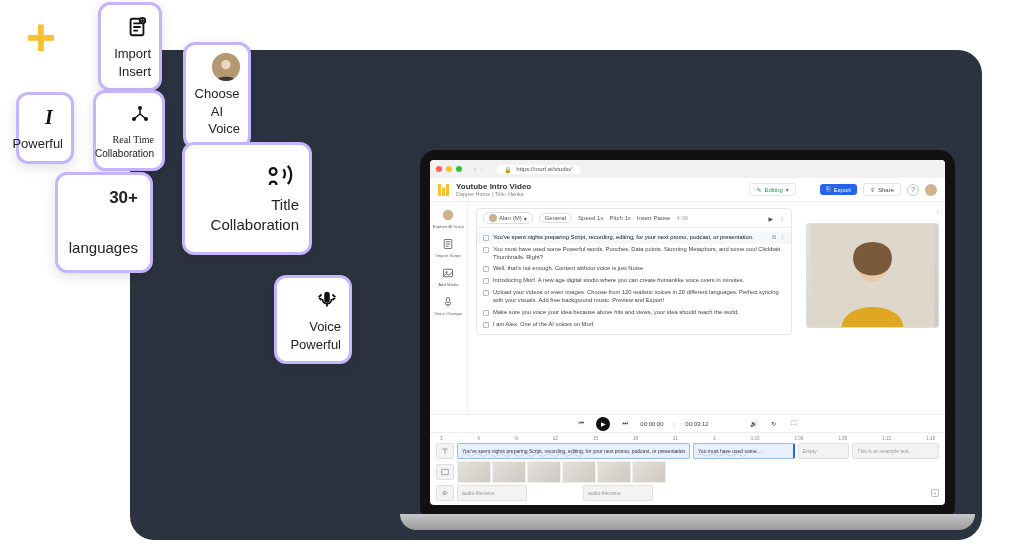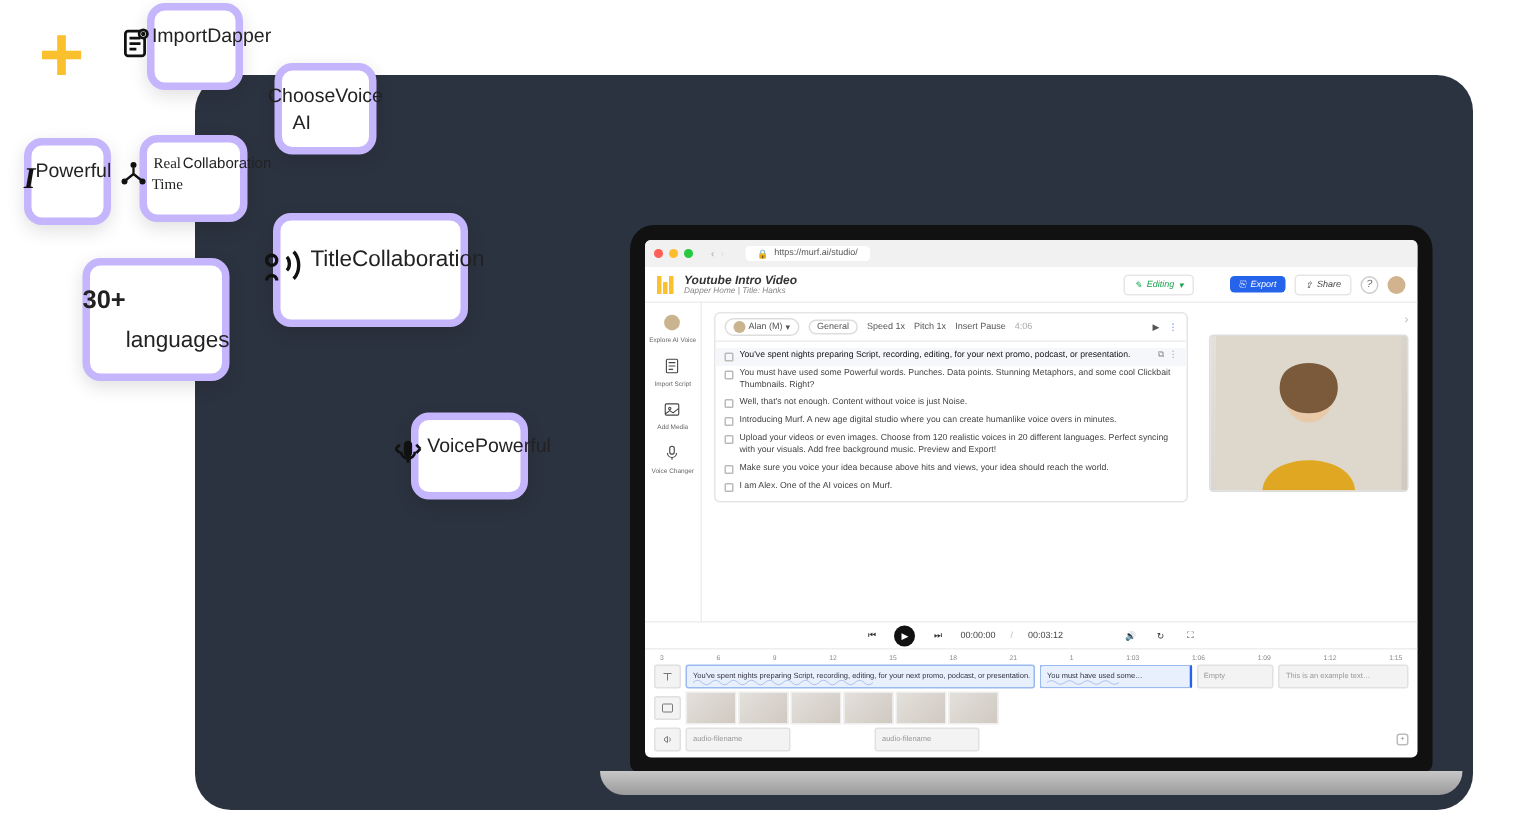--- a/index.html
+++ b/index.html
@@ -14,25 +14,25 @@
 .dark-bg {
   position: absolute;
   top: 50px; left: 130px; right: 40px; bottom: 20px;
   background: #2c3340;
   border-radius: 24px;
 }
 
 .card {
   position: absolute;
   background: #fff;
-  border: 5px solid #c4b5fd;
+  border: 3px solid #c4b5fd;
   border-radius: 12px;
   display: flex;
-  flex-direction: row;
-  align-items: flex-start;
+  flex-direction: column;
+  align-items: flex-end;
   justify-content: center;
   padding: 8px;
   box-shadow: 0 4px 12px rgba(0,0,0,0.12);
   text-align: center;
   font-size: 13px;
   color: #222;
   line-height: 1.35;
 }
 .card .cicon { width: 28px; height: 28px; display:flex; align-items:center; justify-content:center; color:#111; margin-bottom:4px; }
 .plus-mark {
@@ -65,21 +65,21 @@
 }
 
 .browser-bar {
   height:18px; background:#f1f1f1; display:flex; align-items:center; padding:0 6px; gap:4px;
 }
 .dot { width:6px;height:6px;border-radius:50%; }
 .addr { margin-left:10px; background:#fff; border-radius:3px; padding:1px 8px; display:flex; align-items:center; gap:4px; color:#2a9d4a; font-size:6px; }
 .addr .url { color:#555; }
 
 .app-header {
-  height:24px; border-bottom:1px solid #eee; display:flex; align-items:center; padding:0 8px; gap:6px;font-style:italic;
+  height:24px; border-bottom:1px solid #eee; display:flex; align-items:center; padding:0 8px; gap:6px;
 }
 .logo-m { width:12px; height:12px; display:flex; gap:1px; }
 .logo-m span { width:3px; background:#fbc02d; }
 .title { font-weight:700; font-size:8px; }
 .crumbs { font-size:5.5px; color:#888; }
 .spacer { flex:1; }
 .pill { display:flex; align-items:center; gap:3px; padding:2px 6px; border-radius:3px; font-size:6px; }
 .pill.edit { color:#16a34a; border:1px solid #e6e6e6; }
 .pill.export { background:#2563eb; color:#fff; }
 .pill.share { border:1px solid #e6e6e6; color:#444; }
@@ -130,21 +130,21 @@
 <div class="card" style="top:2px; left:98px; width:64px;">
   <div class="cicon">
     <svg viewBox="0 0 24 24" width="22" height="22" fill="none" stroke="currentColor" stroke-width="2">
         <rect x="5" y="3" width="14" height="18" rx="2"></rect>
         <path d="M8 8h8M8 12h8M8 16h5"></path>
         <circle cx="18" cy="5" r="3" fill="#fff"></circle>
         <path d="M18 3.5v3M16.5 5h3"></path>
       </svg>
   </div>
   <span>Import</span>
-  <span>Dapper</span>
+  <span>Insert</span>
 </div>
 
 <div class="card" style="top:42px; left:183px; width:68px;">
   <div class="cicon" style="width:28px;height:28px;border-radius:50%;overflow:hidden;background:#c9b48f;">
     <svg viewBox="0 0 24 24" width="28" height="28">
         <circle cx="12" cy="12" r="12" fill="#b39872"></circle>
         <circle cx="12" cy="10" r="4" fill="#e8d8bd"></circle>
         <path d="M4 24c0-5 16-5 16 0" fill="#3a3a3a"></path>
       </svg>
   </div>

